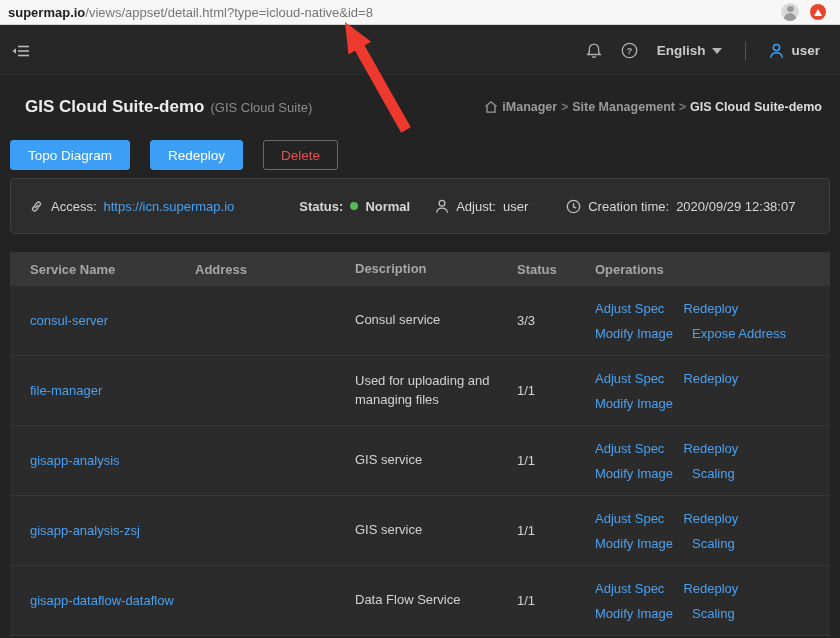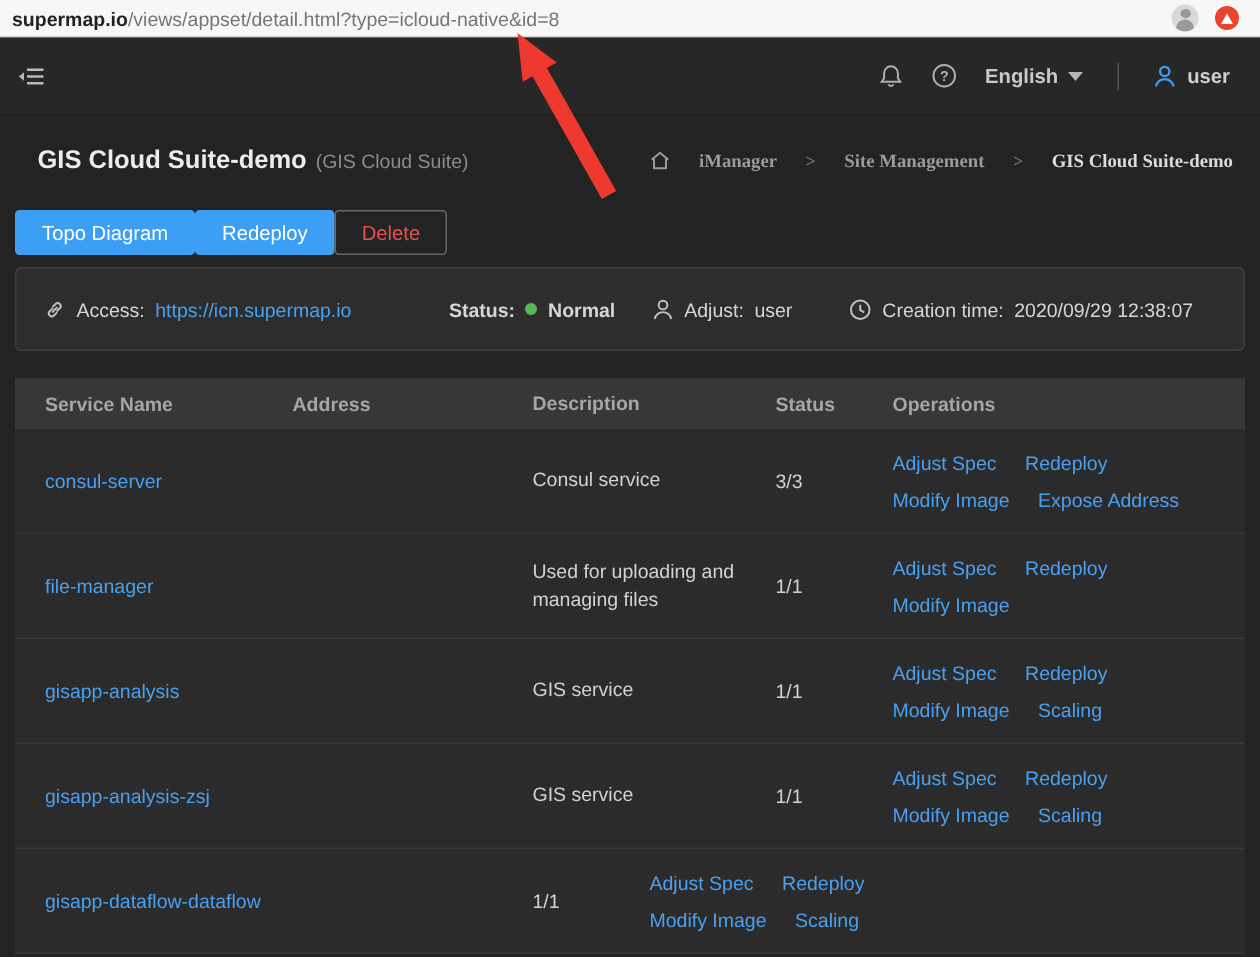--- a/index.html
+++ b/index.html
@@ -32,26 +32,26 @@
   .nav-right{ margin-left:auto; display:flex; align-items:center; gap:19px; color:#b5b5b5; }
   .nav-lang{ font-size:13.5px; font-weight:bold; color:#c9c9c9; display:flex; align-items:center; gap:7px; cursor:pointer; }
   .caret-down{ width:0;height:0;border-left:5px solid transparent;border-right:5px solid transparent;border-top:6px solid #b5b5b5; }
   .nav-sep{ width:1px; height:18px; background:#555; margin:0 4px; }
   .nav-user{ display:flex; align-items:center; gap:7px; font-size:13.5px; font-weight:bold; color:#cfcfcf; cursor:pointer; }
   .icon-btn{ display:flex; align-items:center; cursor:pointer; }
   
   .page-header{ margin-top:18px; padding:0 18px 0 25px; display:flex; align-items:center; justify-content:space-between; height:24px; }
   .page-title{ font-size:17px; font-weight:bold; color:#ececec; }
   .page-subtitle{ font-size:13px; font-weight:normal; color:#8b8b8b; margin-left:6px; }
-  .breadcrumb{ display:flex; align-items:center; gap:19px; font-size:12.5px; font-weight:bold; color:#9a9a9a;font-family:Liberation Serif, serif; }
+  .breadcrumb{ display:flex; align-items:center; gap:4px; font-size:12.5px; font-weight:bold; color:#9a9a9a; }
   .breadcrumb .sep{ color:#787878; font-size:12px; }
   .breadcrumb .current{ color:#dcdcdc; }
   .crumb{ cursor:pointer; }
   
-  .toolbar{ margin-top:21px; padding:0 10px; display:flex; gap:0; }
+  .toolbar{ margin-top:21px; padding:0 10px; display:flex; gap:20px; }
   .btn{ height:30px; border-radius:3px; font-size:13.5px; font-family:inherit; cursor:pointer; padding:0 17px; border:1px solid transparent; }
   .btn-primary{ background:var(--accent-blue,#3d9ef5); color:#fff; border-color:var(--accent-blue,#3d9ef5); }
   .btn-danger{ background:transparent; color:var(--danger-red,#e05252); border:1px solid #6a6a6a; }
   
   .infobar{
     margin:8px 10px 0; height:56px; background:#2d2d2d; border:1px solid #3f3f3f; border-radius:4px;
     display:flex; align-items:center; font-size:13px; color:#d6d6d6; padding:0 18px; white-space:nowrap;
   }
   .info-group{ display:flex; align-items:center; gap:7px; }
   .g-status{ margin-left:65px;font-weight:bold; }
@@ -251,20 +251,21 @@
           </div>
           <div class="ops-line">
             <span class="op">Modify Image</span>
             <span class="op">Scaling</span>
           </div>
         </div>
       </div>
       <div class="tr">
         <div class="td-name"><span class="svc-link">gisapp-dataflow-dataflow</span></div>
         <div class="td-addr"></div>
+        <div class="td-desc">Data Flow Service</div>
         <div class="td-status">1/1</div>
         <div class="td-ops">
           <div class="ops-line">
             <span class="op">Adjust Spec</span>
             <span class="op">Redeploy</span>
           </div>
           <div class="ops-line">
             <span class="op">Modify Image</span>
             <span class="op">Scaling</span>
           </div>

